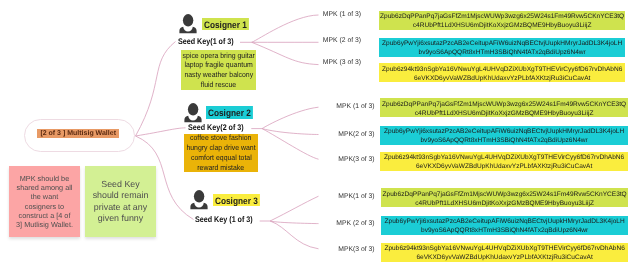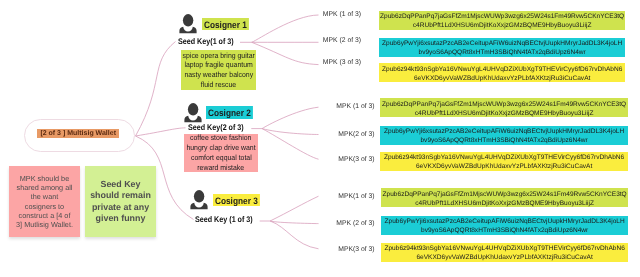--- a/index.html
+++ b/index.html
@@ -5,21 +5,21 @@
   html,body{margin:0;padding:0;background:#fff;}
   body{width:640px;height:277px;font-family:"Liberation Sans",sans-serif;overflow:hidden;position:relative;
        -webkit-font-smoothing:antialiased;text-rendering:geometricPrecision;}
   #stage{position:absolute;left:0;top:0;width:640px;height:277px;background:#fff;}
   svg.links{position:absolute;left:0;top:0;width:640px;height:277px;}
   .root-pill{position:absolute;border:1px solid #eedbe3;border-radius:17px;background:#fff;box-sizing:border-box;}
   .root-title{position:absolute;font-weight:bold;font-size:7px;color:#5b2a10;white-space:nowrap;letter-spacing:0px;}
   .root-title span{padding:1px 3px;}
   .note{position:absolute;text-align:center;color:#4f4f4f;box-sizing:border-box;}
   .note-a{font-size:7.3px;line-height:9.3px;}
-  .note-b{font-size:8.9px;line-height:11.3px;font-weight:bold;}
+  .note-b{font-size:8.9px;line-height:11.3px;}
   .cos-name{position:absolute;font-weight:bold;font-size:9.4px;color:#1d1d1d;white-space:nowrap;line-height:12.3px;transform:scaleX(0.885);transform-origin:left top;}
   .cos-name span{padding:0 2.2px;display:inline-block;height:12.8px;line-height:13.4px;}
   .seed-label{position:absolute;font-weight:bold;font-size:8.2px;color:#111;white-space:nowrap;line-height:9px;transform:scaleX(0.875);transform-origin:left top;}
   .seed-box{position:absolute;text-align:right;font-size:7.6px;line-height:9.75px;color:#222;box-sizing:border-box;white-space:nowrap;}
   .seed-box div{transform:scaleX(0.91);transform-origin:center;white-space:nowrap;}
   .mpk-label{position:absolute;font-size:6.8px;color:#333;white-space:nowrap;}
   .mpk-box{position:absolute;text-align:center;font-size:6.55px;line-height:9px;color:#1a1a1a;box-sizing:border-box;white-space:nowrap;padding-top:2px;}
   .person{position:absolute;}
 </style>
 </head>
@@ -89,21 +89,21 @@
       <div>6eVKXD6yvVaWZBdUpKhUdaxvYzPLbfAXKtzjRu3iCuCavAt</div>
     </div>
     <div class="person" style="left:183.5px;top:103.2px;width:18px;height:20px;line-height:0;">
       <svg viewBox="0 0 18 20" width="18" height="20" style="display:block">
         <ellipse cx="9.1" cy="6.3" rx="5.2" ry="6.2" fill="#3a3a3a"></ellipse>
         <path d="M 0.4 19.3 L 0.4 16.8 C 0.4 14.6 2.0 13.0 4.2 12.8 C 4.6 15.9 6.5 17.6 9.0 17.6 C 11.5 17.6 13.4 15.9 13.8 12.8 C 16.0 13.0 17.6 14.6 17.6 16.8 L 17.6 19.3 Z" fill="#3a3a3a"></path>
       </svg>
     </div>
     <div class="cos-name" style="left:206.2px;top:106.4px;"><span style="background:#1bcdd5;">Cosigner 2</span></div>
     <div class="seed-label" style="left:188.4px;top:122.9px;">Seed Key(2 of 3)</div>
-    <div class="seed-box" style="left:184px;top:133.8px;width:74px;height:38.1px;background:#fca5a5;display:flex;flex-direction:column;justify-content:center;align-items:center;">
+    <div class="seed-box" style="left:184px;top:133.8px;width:74px;height:38.1px;background:#eab308;display:flex;flex-direction:column;justify-content:center;align-items:center;">
       <div>coffee stove fashion</div>
       <div>hungry clap drive want</div>
       <div>comfort eqqual total</div>
       <div>reward mistake</div>
     </div>
     <div class="mpk-label" style="left:0px;top:102.8px;width:374.5px;text-align:right;">MPK (1 of 3)</div>
     <div class="mpk-box" style="left:380.3px;top:98px;width:247.6px;height:19.1px;background:#cfe34e;display:flex;flex-direction:column;justify-content:center;align-items:center;">
       <div>Zpub6zDqPPanPq7jaGsFfZm1MjscWUWp3wzg6x25W24s1Fm49Rvw5CKnYCE3tQ</div>
       <div>c4RUbPft1LdXHSU6mDjitKoXxjzGMzBQME9HbyBuoyu3LiijZ</div>
     </div>

